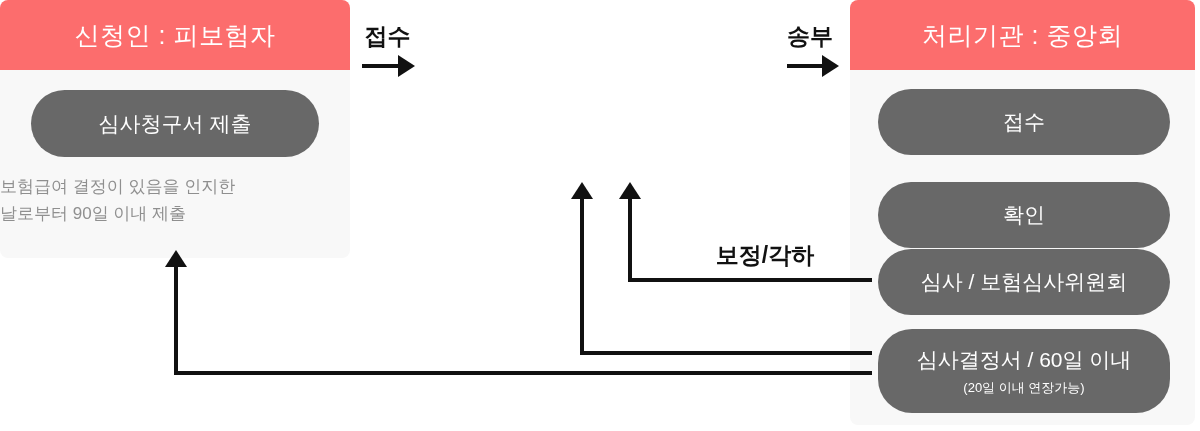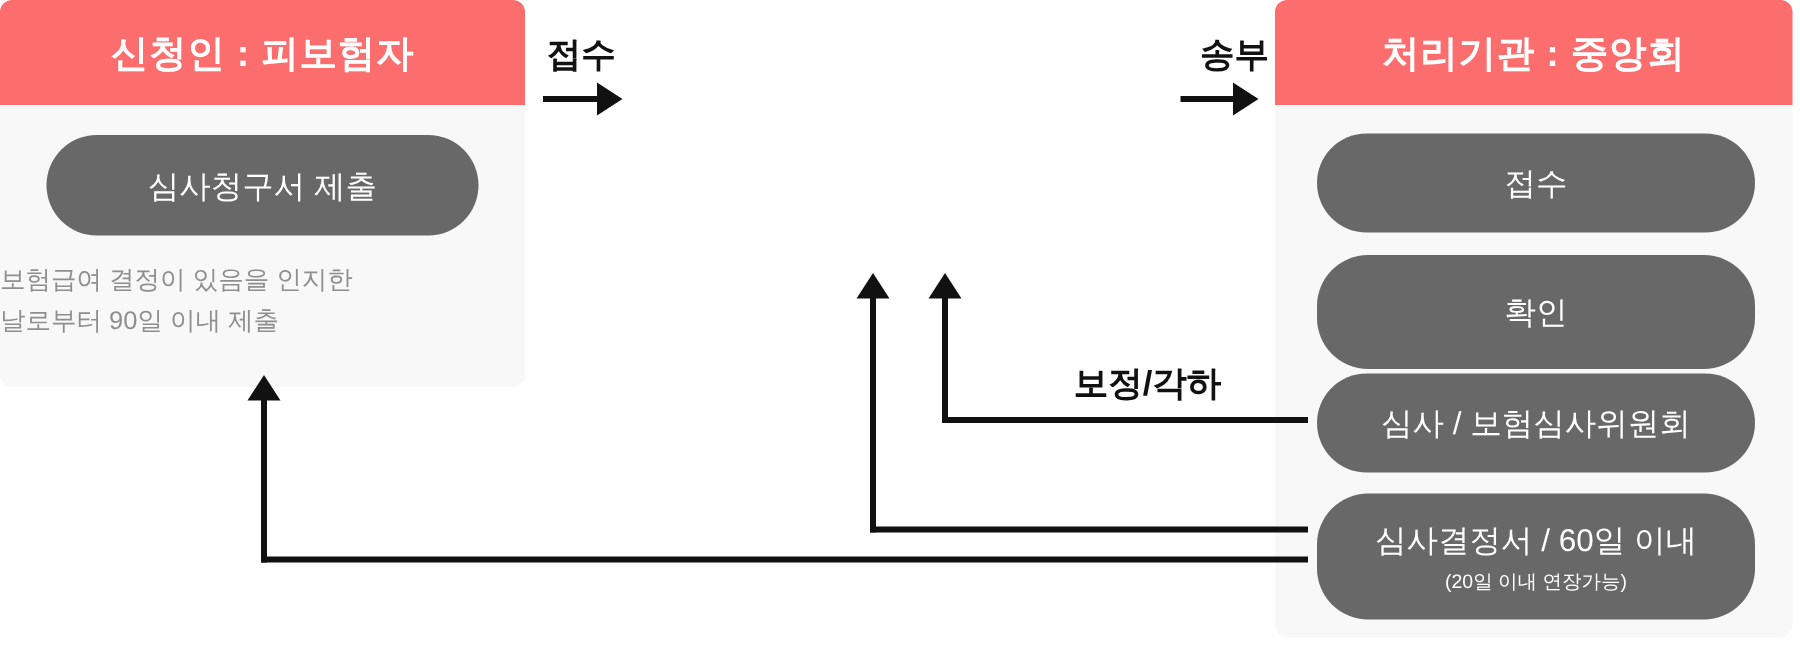--- a/index.html
+++ b/index.html
@@ -9,21 +9,21 @@
     background:#ffffff;
     font-family:"Liberation Sans","DejaVu Sans",sans-serif;
     overflow:hidden;
   }
   .card{position:absolute;top:0;}
   .card-header{
     height:70px;
     background:#fc6d6d;
     border-radius:8px 8px 0 0;
     display:flex;align-items:center;justify-content:center;
-    color:#ffffff;font-size:25px;font-weight:bold;
+    color:#ffffff;font-size:25px;font-weight:normal;
     letter-spacing:0.5px;
   }
   .card-body{
     background:#f8f8f8;
     border-radius:0 0 8px 8px;
     position:relative;
   }
   .pill{
     position:absolute;
     background:#686868;
@@ -75,33 +75,33 @@
         <div>날로부터 90일 이내 제출</div>
       </div>
     </div>
   </div>
 
   <div class="flow-label" style="left:350px;top:21px;width:75px;">접수</div>
   <div class="hline" style="left:362px;top:64px;width:38px;height:4px;"></div>
   <div class="arrow-right" style="left:398px;top:55px;"></div>
 
 
-  <div class="flow-label" style="left:775px;top:21px;width:70px;margin-left:13px;">송부</div>
+  <div class="flow-label" style="left:775px;top:21px;width:70px;">송부</div>
   <div class="hline" style="left:787px;top:64px;width:37px;height:4px;"></div>
   <div class="arrow-right" style="left:822px;top:55px;"></div>
 
   <div class="card" style="left:850px;width:345px;">
     <div class="card-header">
       <span>처리기관 : 중앙회</span>
     </div>
     <div class="card-body" style="height:355px;">
       <div class="pill" style="left:28px;top:19px;width:292px;height:66px;">
         <span>접수</span>
       </div>
-      <div class="pill" style="left:28px;top:100px;width:292px;height:76px;">
+      <div class="pill" style="left:28px;top:112px;width:292px;height:66px;">
         <span>확인</span>
       </div>
       <div class="pill" style="left:28px;top:179px;width:292px;height:66px;">
         <span>심사 / 보험심사위원회</span>
       </div>
       <div class="pill" style="left:28px;top:259px;width:292px;height:84px;">
         <span>심사결정서 / 60일 이내</span>
         <span class="pill-sub">(20일 이내 연장가능)</span>
       </div>
     </div>

